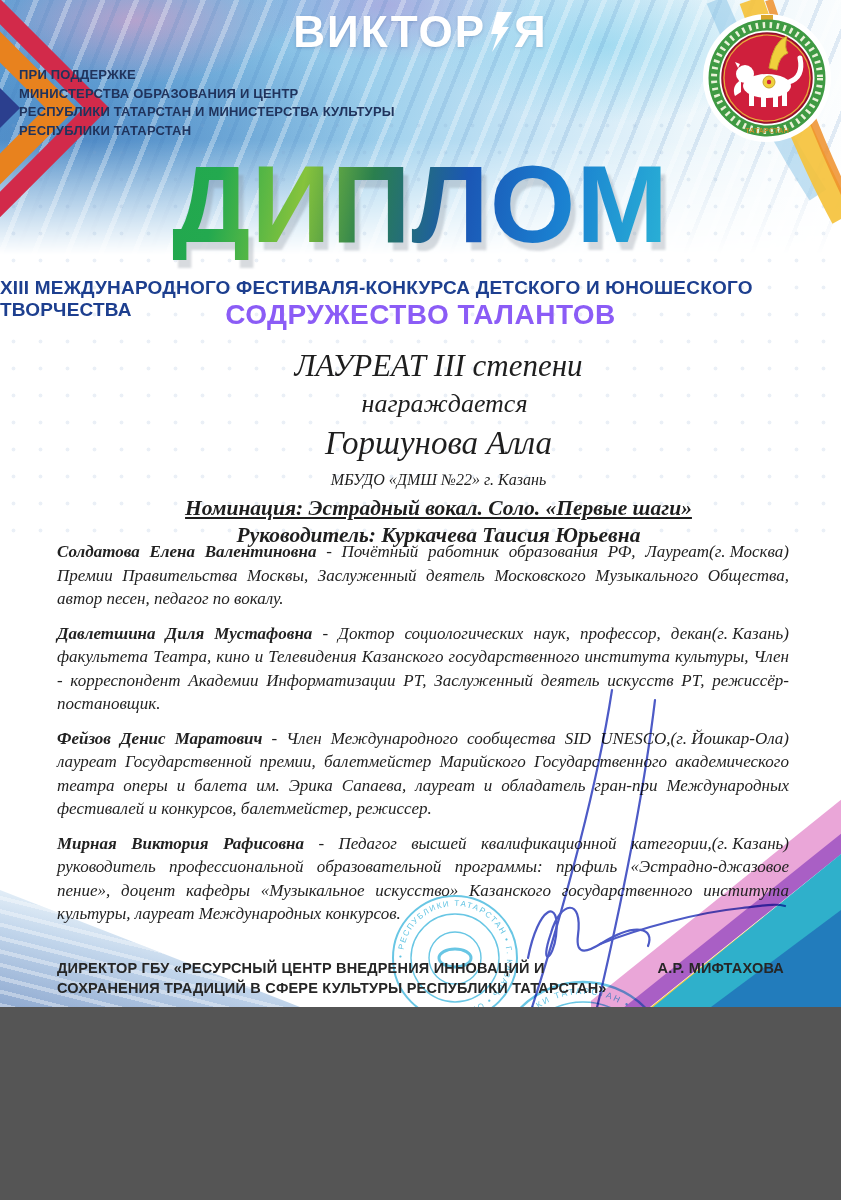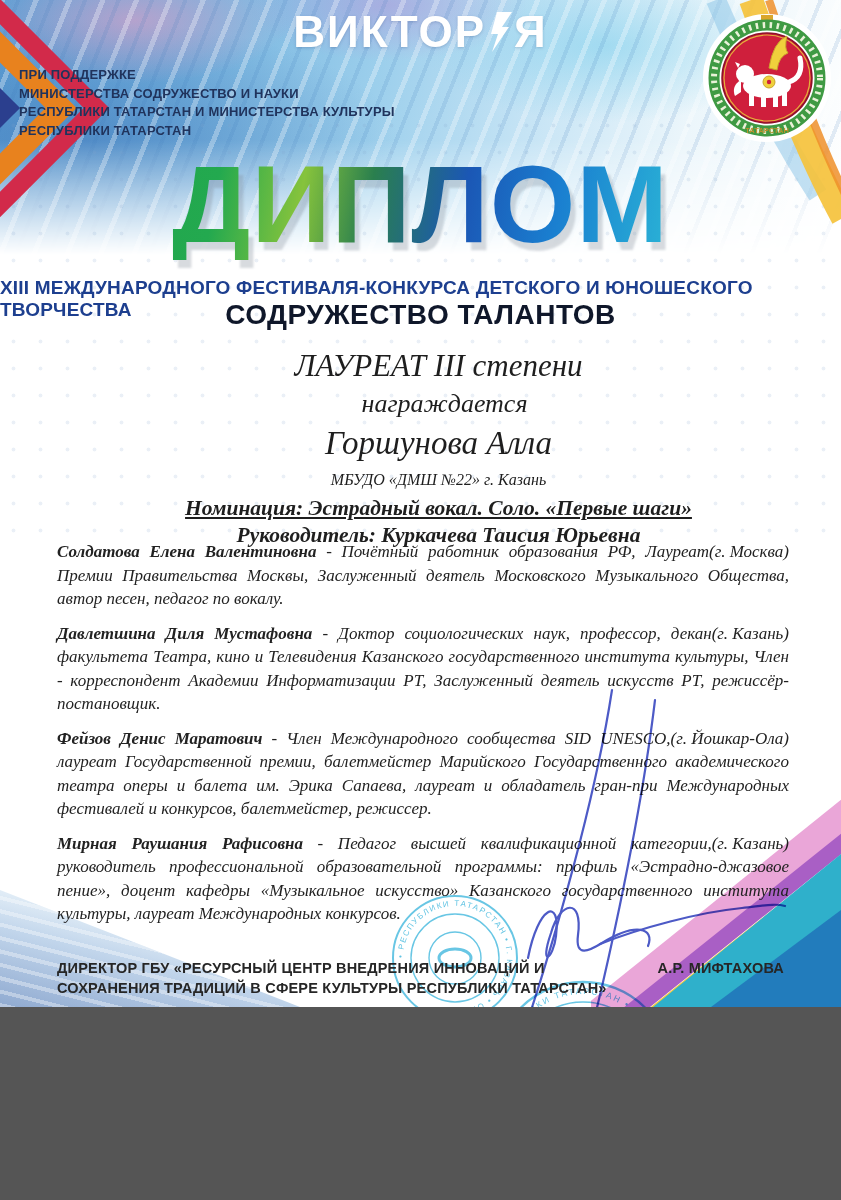--- a/index.html
+++ b/index.html
@@ -40,21 +40,21 @@
 
   
   .diploma-title{position:absolute;top:148px;left:0;right:0;text-align:center;z-index:3;
     font-size:110px;line-height:112px;font-weight:bold;letter-spacing:1px;
     background:linear-gradient(100deg,#1fa24a 0%,#23a94f 26%,#86c33c 36%,#2a7f4e 44%,#1b57b5 55%,#1a7fd0 66%,#2ab3d6 80%,#1470a8 90%,#1e9e77 100%);
     -webkit-background-clip:text;background-clip:text;color:transparent;
     filter:drop-shadow(5px 8px 1px rgba(125,135,148,.30));}
   .festival-line{position:absolute;top:277px;left:0;right:0;z-index:3;
     color:#1d3f8f;font-weight:bold;font-size:19px;letter-spacing:.2px;}
   .festival-name{position:absolute;top:299px;left:0;right:0;text-align:center;z-index:3;
-    color:#0f172a;font-weight:bold;font-size:28px;letter-spacing:.5px;}
+    color:#8b5cf6;font-weight:bold;font-size:28px;letter-spacing:.5px;}
 
   
   .award{position:absolute;top:346px;left:0;right:0;text-align:center;z-index:3;
          font-family:"Liberation Serif",serif;font-style:italic;color:#1e1e1e;padding-left:36px;}
   .award .degree{font-size:31px;line-height:40px;}
   .award .awarded{font-size:26px;line-height:36px;margin-left:12px;}
   .award .recipient{font-size:33px;line-height:42px;}
   .award .institution{font-size:16px;line-height:31px;}
   .award .nomination{font-size:21.5px;line-height:27px;font-weight:bold;text-decoration:underline;}
   .award .supervisor{font-size:21.5px;line-height:27px;font-weight:bold;}
@@ -121,21 +121,21 @@
       <span>ВИКТОР</span>
       <svg width="24" height="40" viewBox="0 0 24 40">
         <polygon points="14,0 24,0 14,15 21,15 4,40 10,22 3,22 9,0" fill="#ffffff"></polygon>
       </svg>
       <span>Я</span>
     </div>
   </div>
 
   <div class="support">
     <div>ПРИ ПОДДЕРЖКЕ</div>
-    <div>МИНИСТЕРСТВА СОДРУЖЕСТВО И НАУКИ</div>
+    <div>МИНИСТЕРСТВА ОБРАЗОВАНИЯ И ЦЕНТР</div>
     <div>РЕСПУБЛИКИ ТАТАРСТАН И МИНИСТЕРСТВА КУЛЬТУРЫ</div>
     <div>РЕСПУБЛИКИ ТАТАРСТАН</div>
   </div>
 
   <svg class="emblem" width="132" height="132" viewBox="-66 -66 132 132">
     <circle cx="0" cy="0" r="64" fill="#ffffff"></circle>
     <rect x="-6" y="-63" width="12" height="8" fill="#d9a62c"></rect>
     <circle cx="0" cy="0" r="53" fill="none" stroke="#3f9a43" stroke-width="11"></circle>
     <circle cx="0" cy="0" r="53" fill="none" stroke="#e9f2d8" stroke-width="6" stroke-dasharray="2.5 4.5"></circle>
     <circle cx="0" cy="0" r="45" fill="#cf1f3c" stroke="#8f1028" stroke-width="1.5"></circle>
@@ -165,21 +165,21 @@
     <div class="recipient">Горшунова Алла</div>
     <div class="institution">МБУДО «ДМШ №22» г. Казань</div>
     <div class="nomination">Номинация: Эстрадный вокал. Соло. «Первые шаги»</div>
     <div class="supervisor">Руководитель: Куркачева Таисия Юрьевна</div>
   </div>
 
   <div class="jury">
     <p><span class="jcity">(г. Москва)</span><span class="jname">Солдатова Елена Валентиновна</span><span> - Почётный работник образования РФ, Лауреат Премии Правительства Москвы, Заслуженный деятель Московского Музыкального Общества, автор песен, педагог по вокалу.</span></p>
     <p><span class="jcity">(г. Казань)</span><span class="jname">Давлетшина Диля Мустафовна</span><span> - Доктор социологических наук, профессор, декан факультета Театра, кино и Телевидения Казанского государственного института культуры, Член - корреспондент Академии Информатизации РТ, Заслуженный деятель искусств РТ, режиссёр- постановщик.</span></p>
     <p><span class="jcity">(г. Йошкар-Ола)</span><span class="jname">Фейзов Денис Маратович</span><span> - Член Международного сообщества SID UNESCO, лауреат Государственной премии, балетмейстер Марийского Государственного академического театра оперы и балета им. Эрика Сапаева, лауреат и обладатель гран-при Международных фестивалей и конкурсов, балетмейстер, режиссер.</span></p>
-    <p><span class="jcity">(г. Казань)</span><span class="jname">Мирная Раушания Рафисовна</span><span> - Педагог высшей квалификационной категории, руководитель профессиональной образовательной программы: профиль «Эстрадно-джазовое пение», доцент кафедры «Музыкальное искусство» Казанского государственного института культуры, лауреат Международных конкурсов.</span></p>
+    <p><span class="jcity">(г. Казань)</span><span class="jname">Мирная Виктория Рафисовна</span><span> - Педагог высшей квалификационной категории, руководитель профессиональной образовательной программы: профиль «Эстрадно-джазовое пение», доцент кафедры «Музыкальное искусство» Казанского государственного института культуры, лауреат Международных конкурсов.</span></p>
   </div>
 
   <svg class="stamps" width="841" height="1200" viewBox="0 0 841 1200">
     <defs>
       <path id="ringBig" d="M 583,1070 m -76,0 a 76,76 0 1,1 152,0 a 76,76 0 1,1 -152,0"></path>
       <path id="ringMid" d="M 455,958 m -52,0 a 52,52 0 1,1 104,0 a 52,52 0 1,1 -104,0"></path>
       <path id="ringVic" d="M 462,1090 m -55,0 a 55,55 0 1,1 110,0 a 55,55 0 1,1 -110,0"></path>
     </defs>
     <g stroke="#45b9de" fill="none" opacity=".9">
 

